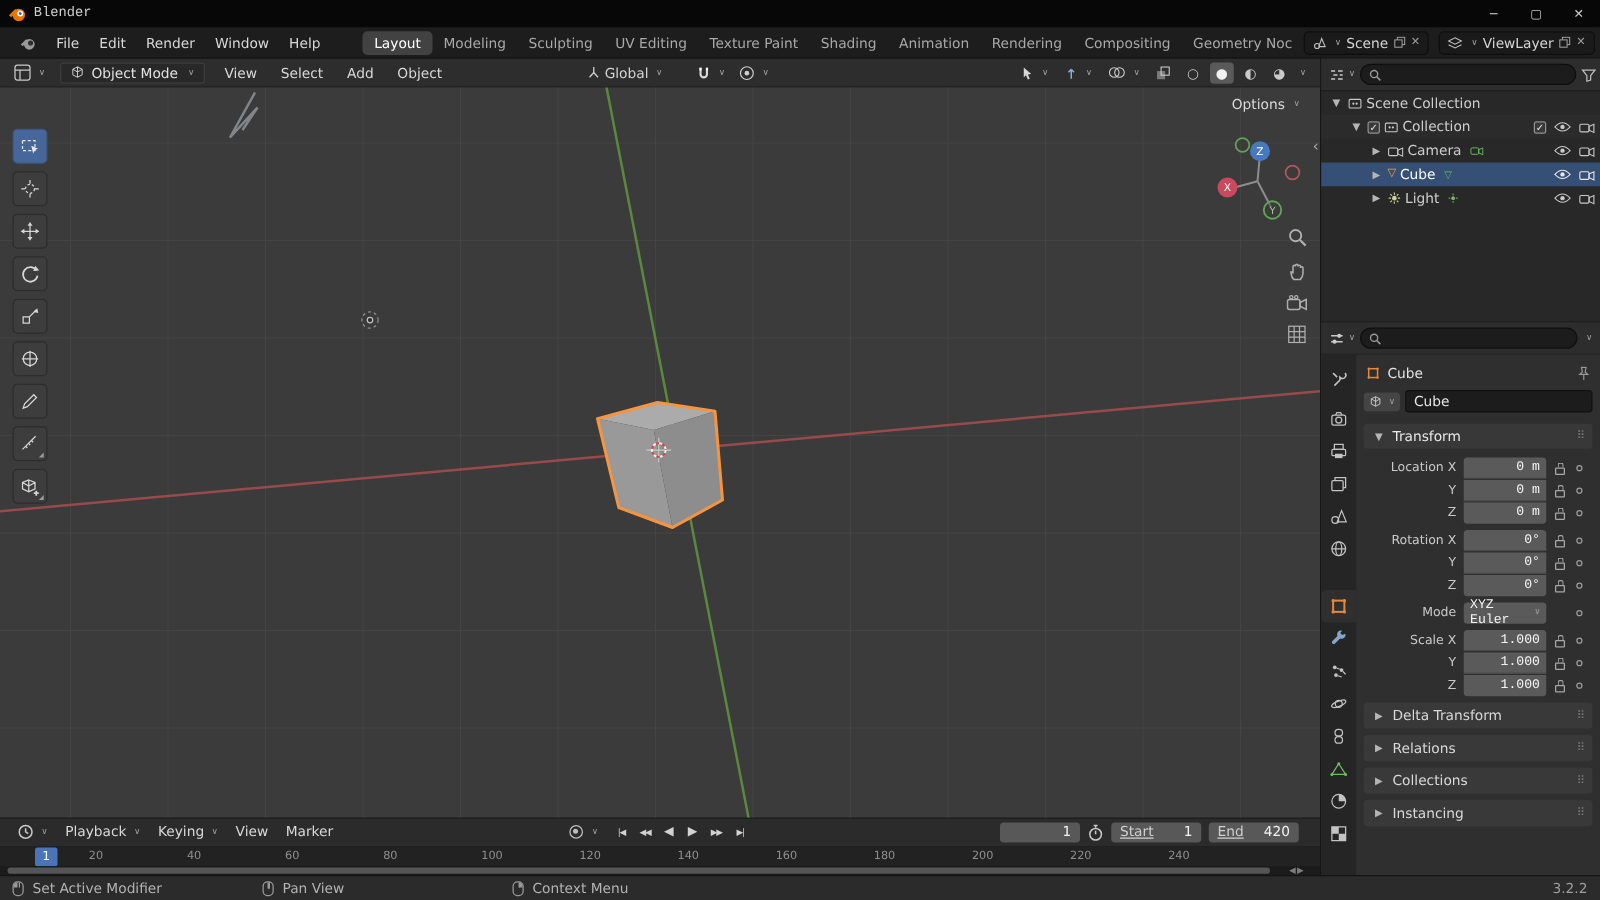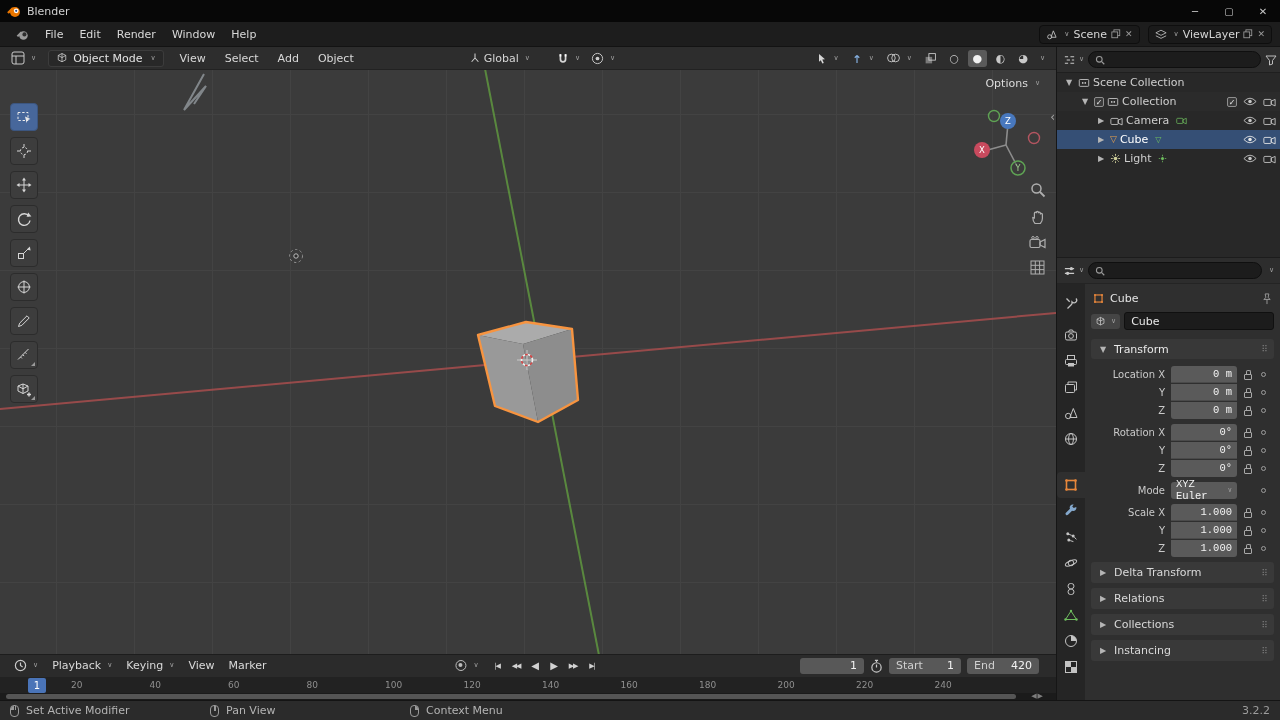--- a/index.html
+++ b/index.html
@@ -5,21 +5,21 @@
   * { margin:0; padding:0; box-sizing:border-box; }
   html,body { width:1280px; height:720px; overflow:hidden; background:#101010; }
   body { font-family:"DejaVu Sans", sans-serif; font-size:11px; color:#d4d4d4; }
   .app { position:relative; width:1280px; height:720px; background:#1d1d1d; }
   svg { display:block; }
   .dd { font-size:7px; color:#9f9f9f; margin-left:3px; line-height:1; }
   .tri { font-size:8px; color:#b5b5b5; width:12px; text-align:center; }
 
   
   .titlebar { position:absolute; top:0; left:0; right:0; height:22px; background:#070707; display:flex; align-items:center; padding-left:7px; color:#cfcfcf; }
-  .titlebar .title-text { margin-left:6px; font-size:11px; }
+  .titlebar .title-text { margin-left:6px; font-size:11px;font-family:Liberation Mono, monospace; }
   .win-controls { margin-left:auto; display:flex; height:100%; }
   .win-btn { width:34px; height:100%; display:flex; align-items:center; justify-content:center; color:#c9c9c9; font-size:10px; }
 
   
   .menubar { position:absolute; top:22px; left:0; right:0; height:25px; background:#1d1d1d; display:flex; align-items:center; padding:0 8px; border-bottom:1px solid #131313; }
   .menu-item { padding:3px 8px; color:#d9d9d9; border-radius:3px;text-align:right; }
   .ws-tabs { display:flex; align-items:center; margin-left:26px; }
   .ws-tab { padding:3px 9px; color:#a9a9a9; border-radius:4px; white-space:nowrap; }
   .ws-tab.active { background:#424242; color:#ffffff; }
   .sel-cluster { margin-left:auto; display:flex; align-items:center; gap:8px; }
@@ -65,21 +65,21 @@
   .timeline { height:46px; display:flex; flex-direction:column; border-top:1px solid #1d1d1d; }
   .tl-header { height:22px; background:#2b2b2b; display:flex; align-items:center; padding:0 7px; position:relative; }
   .tl-menu { padding:2px 7px; color:#d9d9d9; display:flex; align-items:center; gap:3px; }
   .transport { position:absolute; left:50%; top:0; height:100%; transform:translateX(-50%); display:flex; align-items:center; gap:2px; }
   .tp-btn { min-width:17px; height:16px; display:flex; align-items:center; justify-content:center; color:#d2d2d2; font-size:7px; letter-spacing:-1px; border-radius:2px; }
   .tp-btn.play { font-size:10px; letter-spacing:0; }
   .autokey { width:11px; height:11px; border:1.5px solid #bdbdbd; border-radius:50%; position:relative; margin-right:2px; }
   .autokey::after { content:''; position:absolute; left:2.2px; top:2.2px; width:4px; height:4px; border-radius:50%; background:#bdbdbd; }
   .tl-fields { margin-left:auto; display:flex; align-items:center; gap:6px; margin-right:10px; }
   .tl-field { background:#585858; border-radius:3px; height:16px; display:flex; align-items:center; padding:0 7px; color:#f2f2f2; }
-  .tl-field .flabel { color:#cfcfcf; margin-right:14px; }
+  .tl-field .flabel { color:#cfcfcf; margin-right:14px;text-decoration:underline; }
   .frame-field { width:64px; justify-content:flex-end; }
   .se-field { width:72px; justify-content:space-between; }
   .tl-ruler { height:17px; background:#222222; position:relative; }
   .ticks { position:absolute; left:71px; width:942px; top:0; bottom:0; display:flex; }
   .ticks span { flex:1; text-align:left; font-size:9px; color:#8f8f8f; line-height:17px; }
   .playhead { position:absolute; left:28px; top:1px; width:18px; height:15px; background:#4a74b8; border-radius:2px; color:#fff; font-size:10px; display:flex; align-items:center; justify-content:center; }
   .tl-scroll { height:7px; background:#1b1b1b; position:relative; }
   .tl-thumb { position:absolute; left:6px; right:40px; top:1px; height:5px; background:#555555; border-radius:2.5px; }
   .tl-scroll-arrows { position:absolute; right:12px; top:-1px; color:#7d7d7d; font-size:7px; letter-spacing:1px; }
 
@@ -165,20 +165,32 @@
           <circle cx="8" cy="8" r="4.6" fill="#9a9a9a"></circle>
           <circle cx="9.1" cy="6.9" r="2.2" fill="#2d2d2d"></circle>
           <path d="M1.5 9 L6 4.5" stroke="#9a9a9a" stroke-width="2.2"></path>
         </svg>
       </span>
     <span class="menu-item">File</span>
     <span class="menu-item">Edit</span>
     <span class="menu-item">Render</span>
     <span class="menu-item">Window</span>
     <span class="menu-item">Help</span>
+    <div class="ws-tabs">
+      <span class="ws-tab active">Layout</span>
+      <span class="ws-tab">Modeling</span>
+      <span class="ws-tab">Sculpting</span>
+      <span class="ws-tab">UV Editing</span>
+      <span class="ws-tab">Texture Paint</span>
+      <span class="ws-tab">Shading</span>
+      <span class="ws-tab">Animation</span>
+      <span class="ws-tab">Rendering</span>
+      <span class="ws-tab">Compositing</span>
+      <span class="ws-tab">Geometry Noc</span>
+    </div>
     <div class="sel-cluster">
       <div class="sel-field">
         <span>
             <svg width="11" height="11" viewBox="0 0 12 12">
               <circle cx="4" cy="8.5" r="2.2" fill="none" stroke="#bdbdbd"></circle>
               <path d="M8 2 L11 9 H5.5 Z" fill="none" stroke="#bdbdbd"></path>
             </svg>
           </span>
         <span class="dd">∨</span>
         <span>Scene</span>

